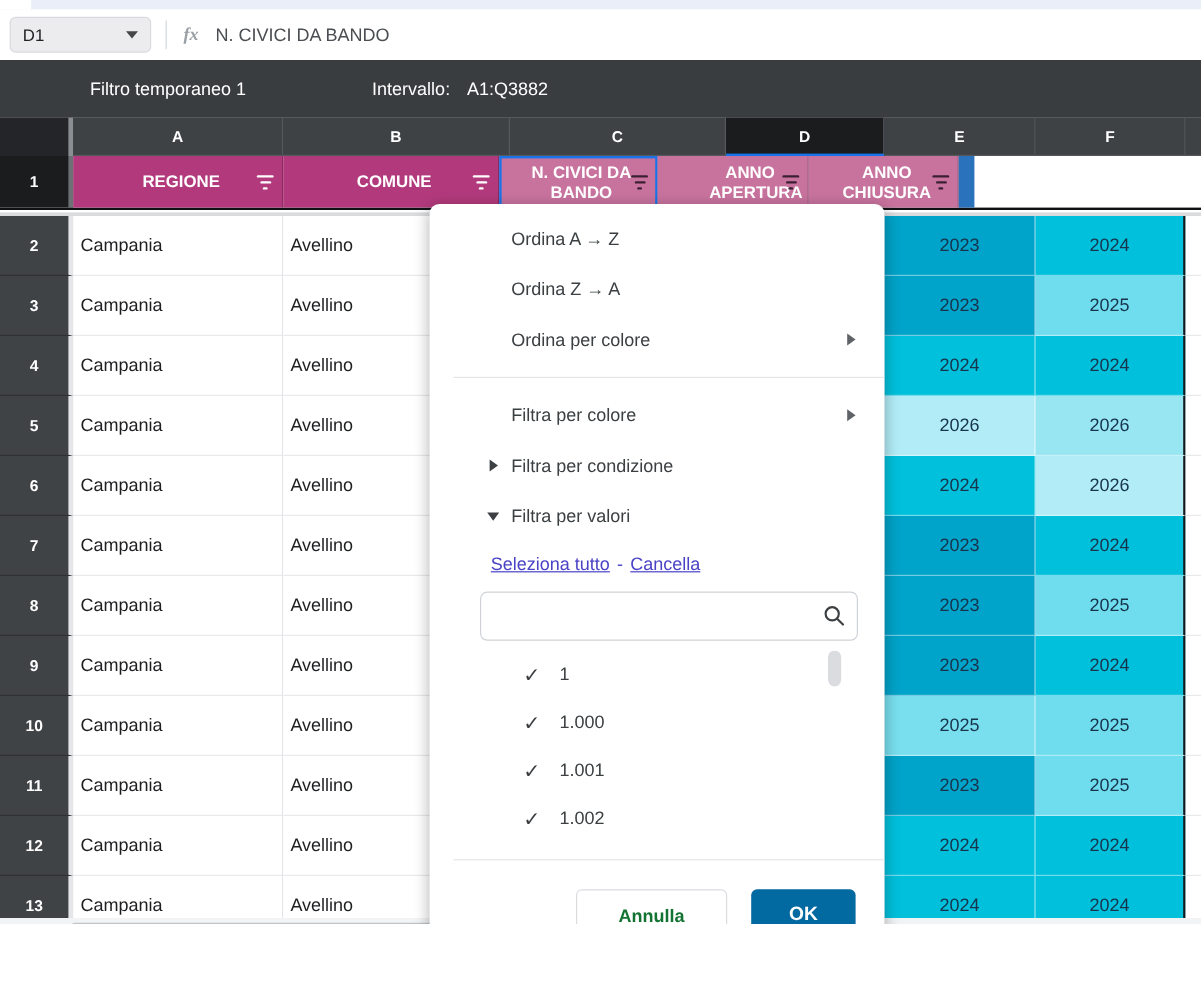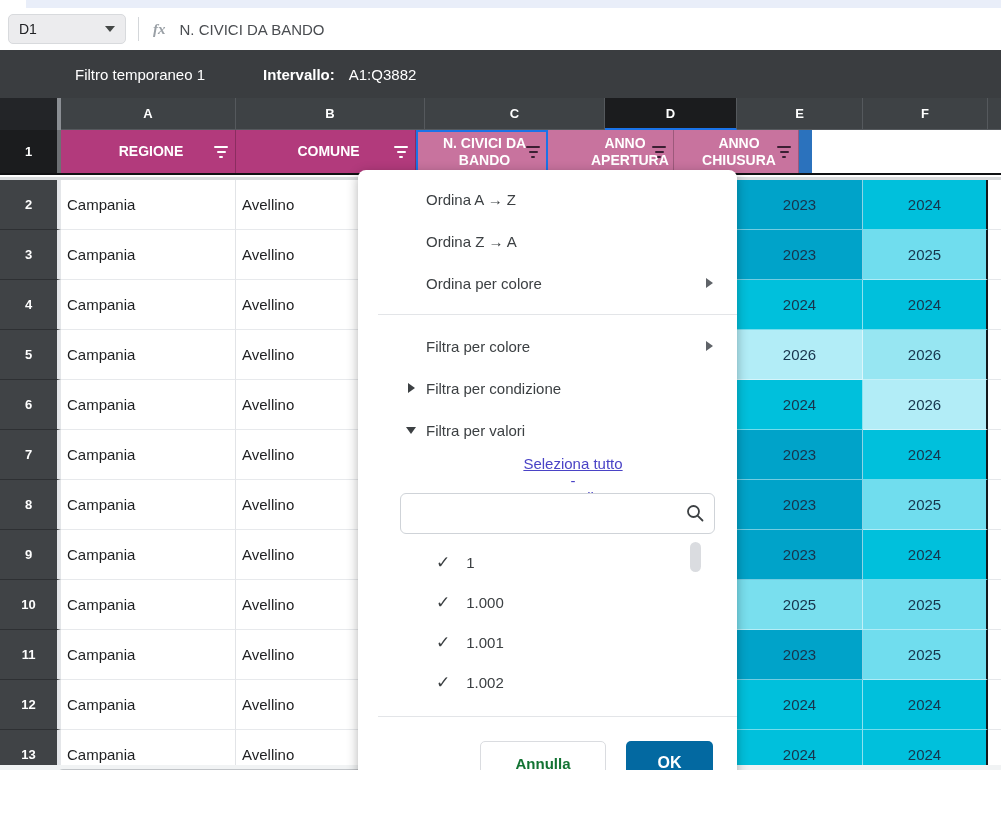--- a/index.html
+++ b/index.html
@@ -13,21 +13,21 @@
   .topbar { position:absolute; left:0; top:8px; width:1001px; height:42px; background:#fff; display:flex; align-items:center; }
   .namebox { margin-left:8px; width:118px; height:30px; background:#ececee; border:1px solid #d8dadd; border-radius:5px; display:flex; align-items:center; padding:0 10px; font-size:14px; color:#202124; }
   .namebox .caret { margin-left:auto; width:0; height:0; border-left:5px solid transparent; border-right:5px solid transparent; border-top:6px solid #444746; }
   .fbar-divider { width:1px; height:24px; background:#d4d7da; margin-left:12px; }
   .fx { font-family:"Liberation Serif", serif; font-style:italic; font-weight:bold; color:#9aa0a6; font-size:15px; margin-left:14px; }
   .formula-value { margin-left:14px; font-size:15px; color:#4a4d51; }
 
   
   .filterbar { position:absolute; left:0; top:50px; width:1001px; height:48px; background:#3a3d40; display:flex; align-items:center; color:#fff; font-size:15px; }
   .filterbar .fname { margin-left:75px; }
-  .filterbar .rlabel { margin-left:58px; font-weight:bold; }
+  .filterbar .rlabel { margin-left:105px; font-weight:normal; }
   .filterbar .rvalue { margin-left:14px; }
 
   
   .col-num { width:61px; flex:0 0 61px; }
   .col-a { width:175px; flex:0 0 175px; }
   .col-b { width:189px; flex:0 0 189px; }
   .col-c { width:180px; flex:0 0 180px; }
   .col-d { width:132px; flex:0 0 132px; }
   .col-e { width:126px; flex:0 0 126px; }
   .col-f { width:125px; flex:0 0 125px; }
@@ -346,21 +346,21 @@
       <span class="subarrow"></span>
     </div>
     <div class="menu-item">
       <span class="exp-right"></span>
       <span>Filtra per condizione</span>
     </div>
     <div class="menu-item">
       <span class="exp-down"></span>
       <span>Filtra per valori</span>
     </div>
-    <div class="links-row" style="color: rgb(74, 67, 198); flex-direction: column;">
+    <div class="links-row" style="color: rgb(74, 67, 198);">
       <a>Seleziona tutto</a>
       <span class="dash">-</span>
       <a>Cancella</a>
     </div>
     <div class="search-wrap">
       <input class="search-input" type="text" placeholder="" style="">
       <svg class="search-icon" viewBox="0 0 20 20">
         <circle cx="8.5" cy="8.5" r="5.5" fill="none" stroke="#3c4043" stroke-width="1.8"></circle>
         <line x1="12.8" y1="12.8" x2="17.5" y2="17.5" stroke="#3c4043" stroke-width="1.8" stroke-linecap="round"></line>
       </svg>

